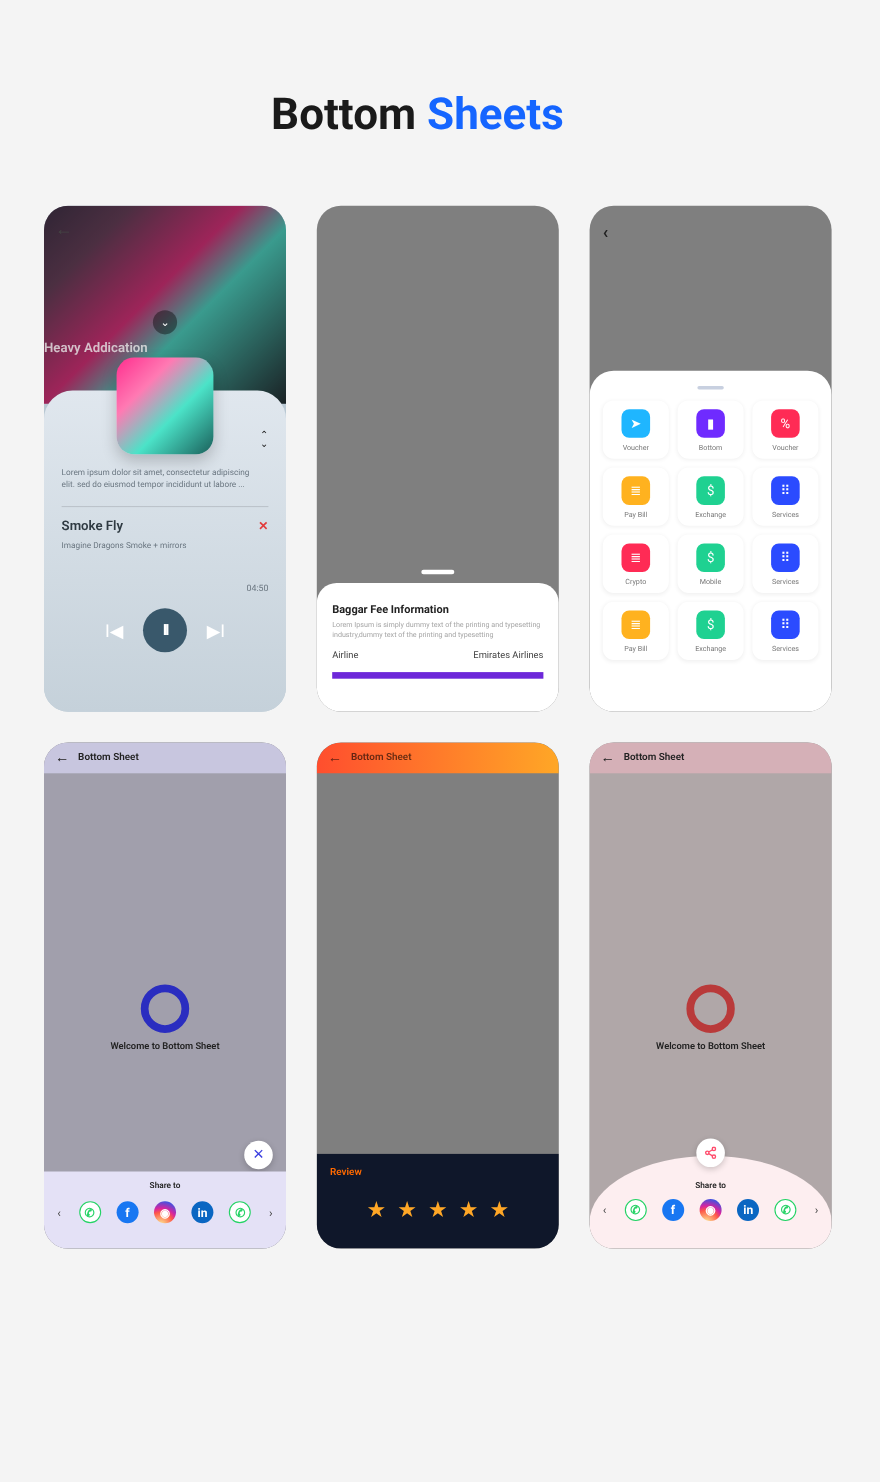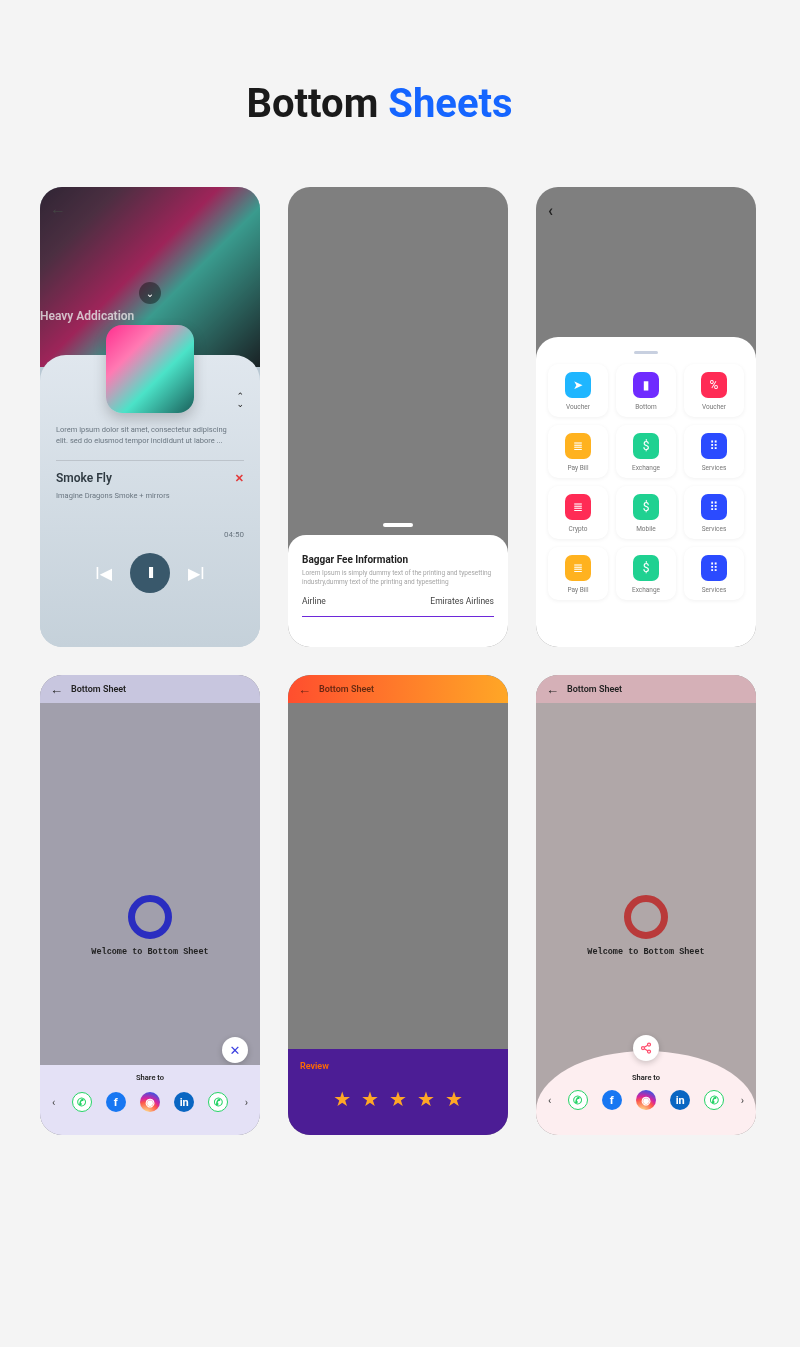--- a/index.html
+++ b/index.html
@@ -35,52 +35,52 @@
   .c1-time { font-size:8px; color:#6a7680; text-align:right; margin-top:30px;}
   .c1-controls { display:flex; justify-content:center; align-items:center; gap:18px; margin-top:14px;}
   .c1-controls .side { color:#fff; font-size:16px;}
   .c1-play { width:40px; height:40px; border-radius:50%; background:#39586b; color:#fff; display:flex; align-items:center; justify-content:center; font-size:14px; letter-spacing:-2px; font-weight:700;}
 
   
   .c2-sheet { position:absolute; left:0; right:0; bottom:0; background:#fff; border-top-left-radius:18px; border-top-right-radius:18px; padding:19px 14px 30px;}
   .c2-handle { position:absolute; top:-12px; left:50%; transform:translateX(-50%); width:30px; height:4px; background:#fff; border-radius:3px;}
   .c2-title { font-size:10px; font-weight:700; color:#222;}
   .c2-sub { font-size:6.5px; color:#a5a5a5; line-height:1.3; margin-top:4px;}
-  .c2-row { display:flex; justify-content:space-between; font-size:8.5px; color:#444; padding:10px 0; border-bottom:1px solid #6d28d9;}
+  .c2-row { display:flex; justify-content:space-between; font-size:8.5px; color:#444; padding:10px 0; border-bottom:6px solid #6d28d9;}
   .c2-btn { margin-top:14px; background:#d5d5d5; color:#fff; text-align:center; font-size:9px; font-weight:600; padding:10px 0; border-radius:4px; letter-spacing:0.5px;}
 
   
   .c3-back { position:absolute; top:14px; left:12px; font-size:16px; color:#222; font-weight:700;}
   .c3-sheet { position:absolute; left:0; right:0; bottom:0; top:150px; background:#fff; border-top-left-radius:22px; border-top-right-radius:22px; padding:10px 12px;}
   .c3-handle { width:24px; height:3px; background:#c8d0e0; border-radius:2px; margin:4px auto 10px;}
   .c3-grid { display:grid; grid-template-columns:repeat(3,1fr); gap:8px;}
   .c3-item { background:#fff; border-radius:10px; box-shadow:0 1px 4px rgba(0,0,0,0.06); display:flex; flex-direction:column; align-items:center; padding:8px 4px 6px;}
   .c3-icon { width:26px; height:26px; border-radius:7px; display:flex; align-items:center; justify-content:center; color:#fff; font-size:12px; margin-bottom:5px;}
   .c3-label { font-size:6.5px; color:#777;}
 
   
   .c4-header { background:rgba(207,204,232,0.85); height:28px; display:flex; align-items:center; gap:8px; padding:0 10px; font-size:9px; font-weight:600; color:#222;}
   .c4-header .arr { font-size:13px;}
   .c4-ring { position:absolute; top:220px; left:50%; transform:translateX(-50%); width:44px; height:44px; border-radius:50%; border:7px solid #2a2dc0;}
-  .c4-welcome { position:absolute; top:272px; left:0; right:0; text-align:center; font-size:8.5px; font-weight:600; color:#222;font-family:Liberation Mono, monospace;}
+  .c4-welcome { position:absolute; top:272px; left:0; right:0; text-align:center; font-size:8.5px; font-weight:600; color:#222;}
   .c4-close { position:absolute; right:12px; bottom:72px; width:26px; height:26px; border-radius:50%; background:#fff; display:flex; align-items:center; justify-content:center; color:#3b3fe0; font-size:13px; box-shadow:0 2px 6px rgba(0,0,0,0.2);}
   .c4-sheet { position:absolute; left:0; right:0; bottom:0; height:70px; background:#e4e1f6; padding:8px 10px;}
   .c4-shareLabel { font-size:7.5px; color:#222; text-align:center; font-weight:600;}
   .social-row { display:flex; align-items:center; justify-content:space-between; margin-top:10px;}
   .social-row .nav { font-size:11px; color:#444; padding:0 2px;}
   .social { width:20px; height:20px; border-radius:50%; display:flex; align-items:center; justify-content:center; font-size:11px; font-weight:700; color:#fff;}
   .wa { background:#fff; border:1.5px solid #25d366; color:#25d366;}
   .fb { background:#1877f2;}
   .ig { background: radial-gradient(circle at 30% 110%, #fdf497 0%, #fd5949 45%, #d6249f 60%, #285AEB 90%);} 
   .li { background:#0a66c2;}
 
   
   .c5-header { background:linear-gradient(90deg,#ff4e2e,#ffa726); height:28px; display:flex; align-items:center; gap:8px; padding:0 10px; font-size:9px; font-weight:600; color:rgba(0,0,0,0.6); border-top-left-radius:22px; border-top-right-radius:22px;}
   .c5-header .arr { font-size:13px; color:rgba(0,0,0,0.6);}
-  .c5-sheet { position:absolute; left:0; right:0; bottom:0; background:#4c1d95; padding:12px 12px 24px;}
+  .c5-sheet { position:absolute; left:0; right:0; bottom:0; background:#0f172a; padding:12px 12px 24px;}
   .c5-review { font-size:9px; color:#ff6a00; font-weight:600;}
   .c5-stars { display:flex; justify-content:center; gap:10px; margin-top:16px; color:#ffa726; font-size:20px;}
 
   
   .c6-header { background:rgba(230,180,190,0.7); height:28px; display:flex; align-items:center; gap:8px; padding:0 10px; font-size:9px; font-weight:600; color:#222;}
   .c6-header .arr { font-size:13px;}
   .c6-ring { position:absolute; top:220px; left:50%; transform:translateX(-50%); width:44px; height:44px; border-radius:50%; border:7px solid #b93a3a;}
   .c6-shareicon { position:absolute; left:50%; transform:translateX(-50%); bottom:74px; width:26px; height:26px; border-radius:50%; background:#fff; display:flex; align-items:center; justify-content:center; color:#ff4d6d; font-size:12px; box-shadow:0 2px 6px rgba(0,0,0,0.2); z-index:3;}
   .c6-sheet { position:absolute; left:0; right:0; bottom:0; height:84px; background:#fdeef0; padding:8px 10px 0;
     border-top-left-radius:110px 60px; border-top-right-radius:110px 60px;}

